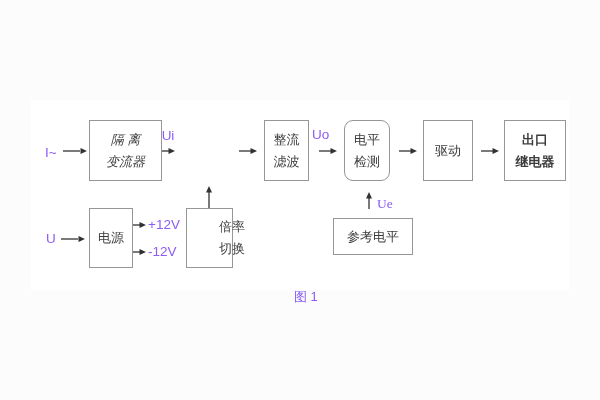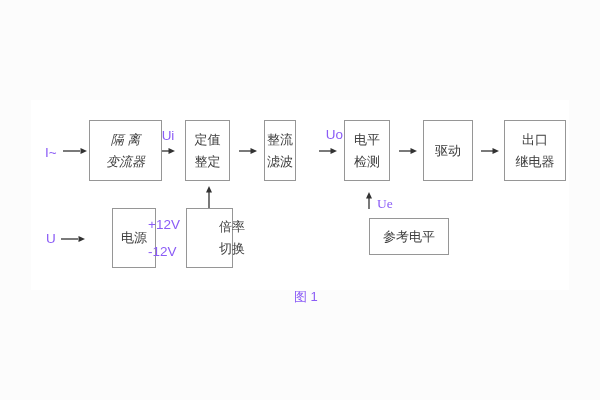--- a/index.html
+++ b/index.html
@@ -25,38 +25,38 @@
     align-items: center;
     justify-content: center;
     text-align: center;
     color: #3c3c3c;
     font-size: 13px;
     line-height: 22px;
     white-space: nowrap;
   }
   .b-iso     { left: 89px;  top: 120px; width: 73px; height: 61px; font-style: italic; }
   .b-setting { left: 185px; top: 120px; width: 45px; height: 61px; }
-  .b-rect    { left: 264px; top: 120px; width: 32px; height: 61px; }
-  .b-level   { left: 344px; top: 120px; width: 46px; height: 61px; }
+  .b-rect    { left: 264px; top: 120px; width: 45px; height: 61px; }
+  .b-level   { left: 344px; top: 120px; width: 46px; height: 61px; border-radius: 9px; }
   .b-drive   { left: 423px; top: 120px; width: 50px; height: 61px; }
-  .b-relay   { left: 504px; top: 120px; width: 62px; height: 61px; }
-  .b-power   { left: 89px;  top: 208px; width: 44px; height: 60px; margin-left: 23px; }
+  .b-relay   { left: 504px; top: 120px; width: 62px; height: 61px; font-weight: bold; }
+  .b-power   { left: 89px;  top: 208px; width: 44px; height: 60px; }
   .b-ratio   { left: 186px; top: 208px; width: 47px; height: 60px; padding-left: 45px; }
-  .b-ref     { left: 333px; top: 218px; width: 80px; height: 37px; margin-left: 36px; }
+  .b-ref     { left: 333px; top: 218px; width: 80px; height: 37px; }
   .lbl {
     position: absolute;
     color: #8b5cf6;
     font-size: 13.5px;
     line-height: 14px;
     white-space: nowrap;
   }
   .l-i       { left: 45px;  top: 146px; }
   .l-u       { left: 46px;  top: 232px; }
   .l-ui      { left: 152px; top: 129px; width: 32px; text-align: center; }
-  .l-uo      { left: 312px; top: 128px; width: 31px; text-align: right; }
+  .l-uo      { left: 312px; top: 128px; width: 31px; text-align: left; }
   .l-ue      { left: 377px; top: 197px; font-family: Liberation Serif, serif; }
   .l-p12     { left: 148px; top: 218px; }
   .l-m12     { left: 148px; top: 245px; }
   .l-caption { left: 294px; top: 246px; font-size: 13px; margin-top: 44px; }
   svg.wires { position: absolute; left: 0; top: 0; pointer-events: none; }
   svg.wires line { stroke: #323232; stroke-width: 1.3; }
   svg.wires polygon { fill: #323232; stroke: none; }
 </style>
 </head>
 <body>
@@ -109,24 +109,20 @@
     <g>
       <line x1="369" y1="209" x2="369" y2="198"></line>
       <polygon points="369,192 366,198.5 372,198.5"></polygon>
     </g>
   </svg>
 
   <div class="block b-iso">
     <span>隔 离</span>
     <span>变流器</span>
   </div>
-  <div class="block b-setting">
-    <span>定值</span>
-    <span>整定</span>
-  </div>
   <div class="block b-rect">
     <span>整流</span>
     <span>滤波</span>
   </div>
   <div class="block b-level">
     <span>电平</span>
     <span>检测</span>
   </div>
   <div class="block b-drive">
     <span>驱动</span>

